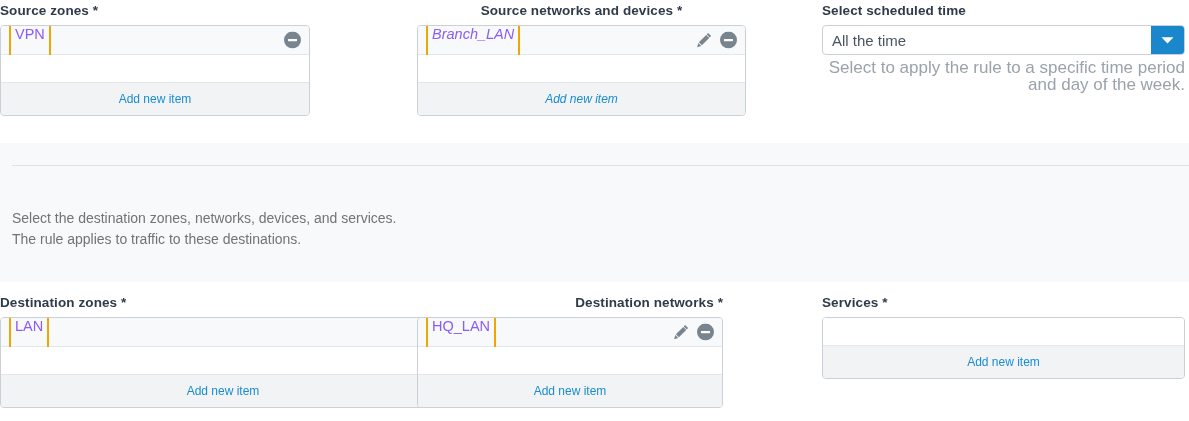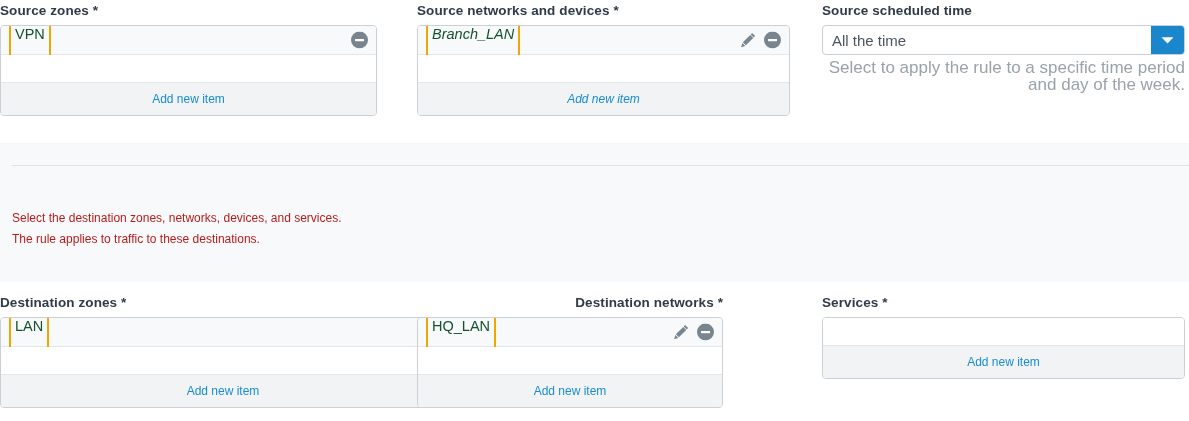--- a/index.html
+++ b/index.html
@@ -51,21 +51,21 @@
   .item-row.empty {
     background: #ffffff;
     height: 28px;
   }
   .chip {
     display: inline-block;
     border: 2px solid #f0a500;
     border-radius: 2px;
     padding: 0 4px 12px 4px;
     font-size: 14.5px;
-    color: #14532d;
+    color: #8b5cf6;
     line-height: 18px;
     background: transparent;
     white-space: nowrap;
   }
   .row-actions {
     position: absolute;
     right: 8px;
     top: 50%;
     transform: translateY(-50%);
     display: flex;
@@ -142,32 +142,32 @@
     background: #dfe3e6;
   }
   .section-title {
     font-size: 22px;
     font-weight: normal;
     color: #5b6670;
     letter-spacing: 0.1px;
     line-height: 26px;
   }
   .section-sub {
-    font-size: 12px;
-    color: #b91c1c;
+    font-size: 14px;
+    color: #737373;
     line-height: 21px;
   }
 
   
   .abs { position: absolute; }
 </style>
 </head>
 <body>
 
-<div class="abs" style="left:0px; top:3px; width:377px;">
+<div class="abs" style="left:0px; top:3px; width:310px;">
   <div class="field-label">
     <span>Source zones</span>
     <span class="req-star">*</span>
   </div>
   <div class="item-box" style="margin-top:6px;">
     <div class="item-row">
       <span class="chip">VPN</span>
       <span class="row-actions">
         <span class="icon-btn">
           <svg width="17" height="17" viewBox="0 0 17 17" aria-hidden="true">
@@ -175,21 +175,21 @@
             <rect x="4" y="7.4" width="9" height="2.3" rx="0.4" fill="#ffffff"></rect>
           </svg>
         </span>
       </span>
     </div>
     <div class="item-row empty"></div>
     <div class="add-new">Add new item</div>
   </div>
 </div>
 
-<div class="abs" style="left:417px; top:3px; width:373px;">
+<div class="abs" style="left:417px; top:3px; width:329px;text-align:center;">
   <div class="field-label">
     <span>Source networks and devices</span>
     <span class="req-star">*</span>
   </div>
   <div class="item-box" style="margin-top:6px;font-style:italic;">
     <div class="item-row">
       <span class="chip">Branch_LAN</span>
       <span class="row-actions">
         <span class="icon-btn">
           <svg width="17" height="17" viewBox="0 0 17 17" aria-hidden="true">
@@ -208,21 +208,21 @@
         </span>
       </span>
     </div>
     <div class="item-row empty"></div>
     <div class="add-new">Add new item</div>
   </div>
 </div>
 
 <div class="abs" style="left:822px; top:3px; width:363px;">
   <div class="field-label">
-    <span>Source scheduled time</span>
+    <span>Select scheduled time</span>
     <span class="req-star"></span>
   </div>
   <div class="select-wrap" style="margin-top:6px;">
     <div class="select-value">All the time</div>
     <div class="select-arrow">
       <svg width="13" height="9" viewBox="0 0 13 9" aria-hidden="true">
         <path d="M0.5 1.2 L12.5 1.2 L6.5 7.6 Z" fill="#ffffff"></path>
       </svg>
     </div>
   </div>

